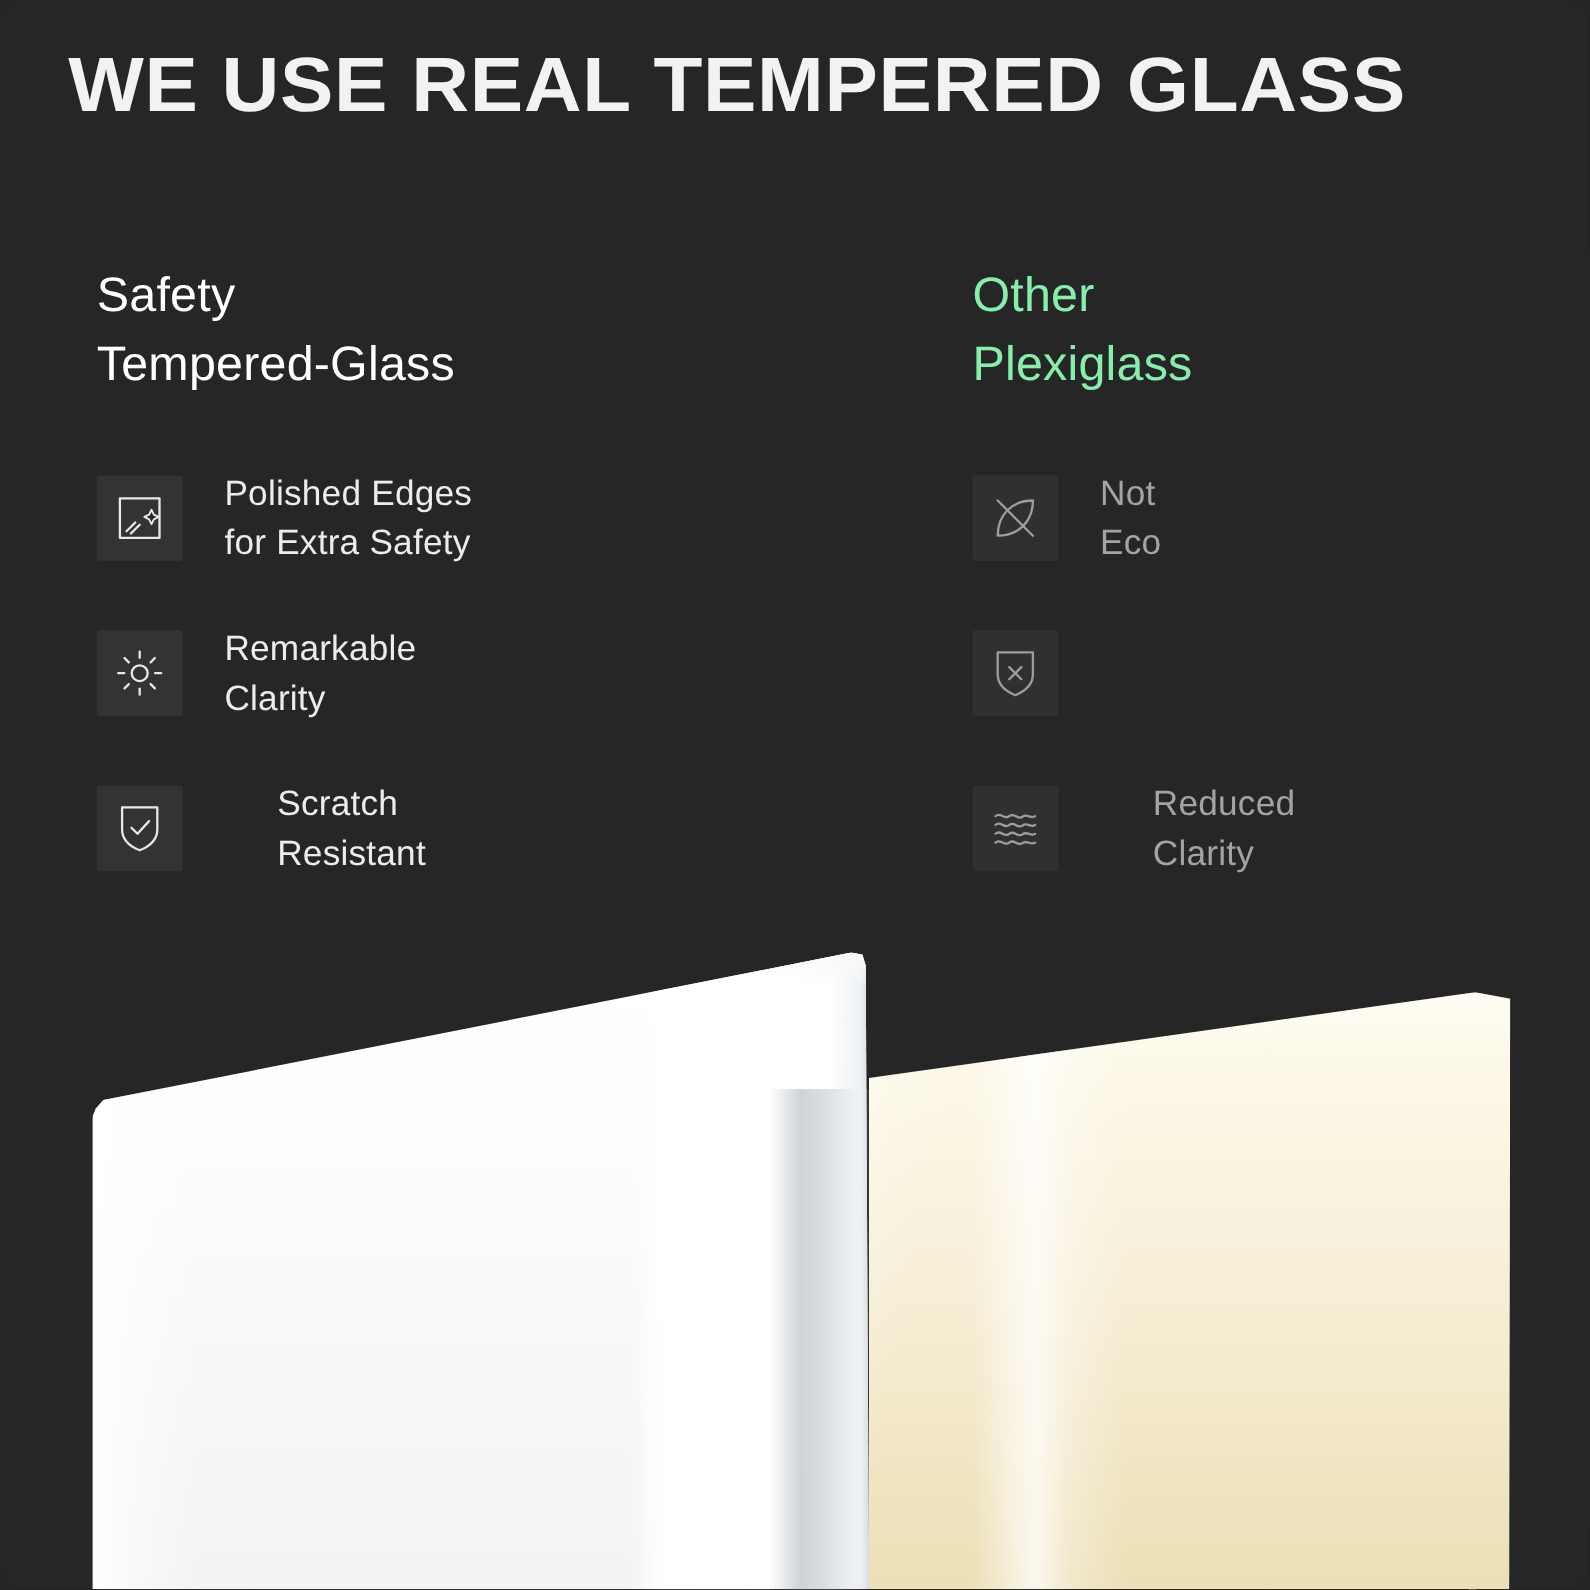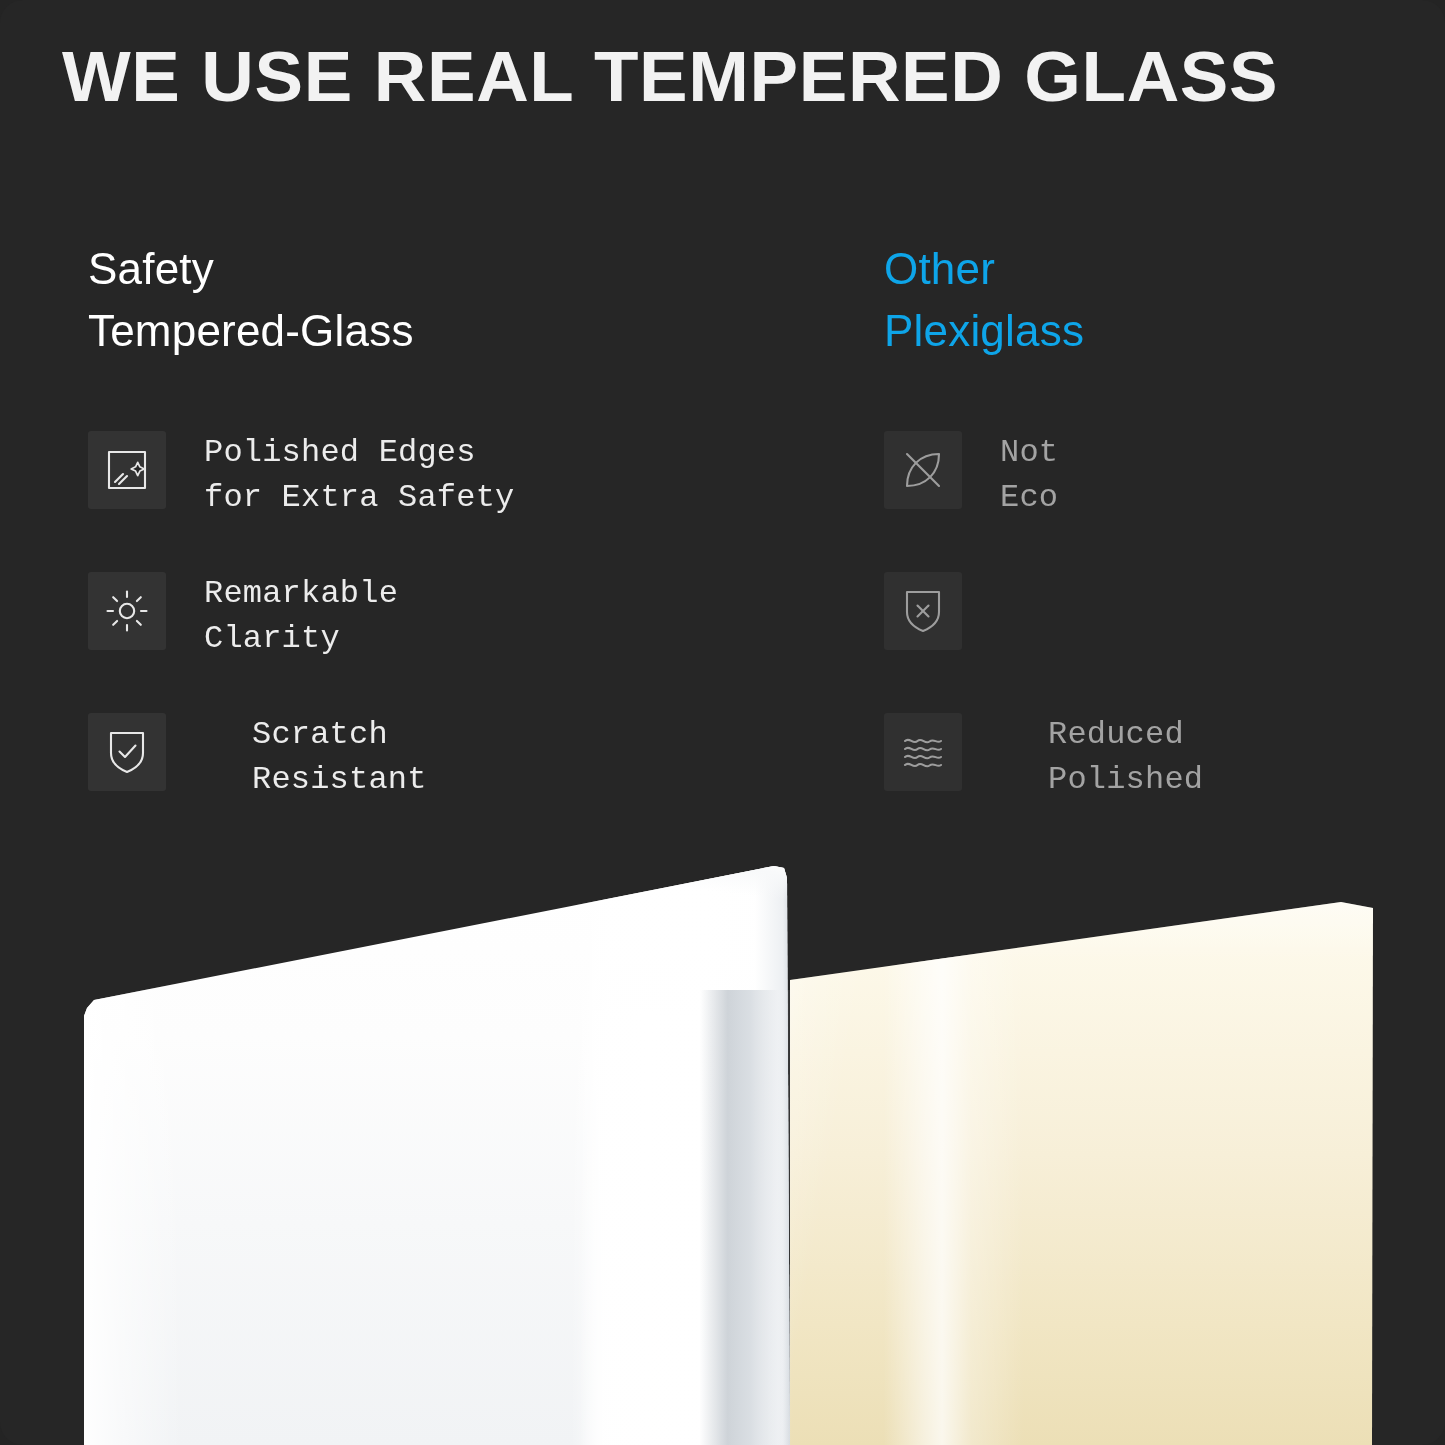--- a/index.html
+++ b/index.html
@@ -49,30 +49,30 @@
 
   .col-title {
     font-size: 44px;
     line-height: 1.40;
     font-weight: 300;
     letter-spacing: 0.2px;
     margin: 0 0 0 0;
     white-space: pre-line;
   }
   .col-left  .col-title { color: #ffffff; }
-  .col-right .col-title { color: #0ea5e9; }
+  .col-right .col-title { color: #86efac; }
 
   .feature-list {
     margin-top: 70px;
   }
   .feature {
     display: flex;
+    align-items: center;
     height: 80px;
     margin-bottom: 61px;
-    font-family: Liberation Mono, monospace;
   }
   .feature:last-child { margin-bottom: 0; gap: 48px; }
 
   .icon-tile {
     width: 78px;
     height: 78px;
     flex: 0 0 78px;
     background: #333333;
     border-radius: 3px;
     display: flex;
@@ -348,21 +348,21 @@
       <div class="feature">
         <span class="icon-tile">
           <svg class="ico" width="46" height="46" viewBox="0 0 46 46">
             <path d="M5 12 C9.5 7.5 13 16 17.5 12 C22 8 25 16 29.5 12.5 C34 9 37 15 41 12"></path>
             <path d="M5 20 C9.5 15.5 13 24 17.5 20 C22 16 25 24 29.5 20.5 C34 17 37 23 41 20"></path>
             <path d="M5 28 C9.5 23.5 13 32 17.5 28 C22 24 25 32 29.5 28.5 C34 25 37 31 41 28"></path>
             <path d="M5 36 C9.5 31.5 13 40 17.5 36 C22 32 25 40 29.5 36.5 C34 33 37 39 41 36"></path>
           </svg>
         </span>
         <span class="feature-label">Reduced
-Polished</span>
+Clarity</span>
       </div>
 
     </div>
   </div>
 
   <div class="panels">
 
     <div class="panel-right-edge"></div>
     <div class="panel-right"></div>
     <div class="panel-right-sheen"></div>

